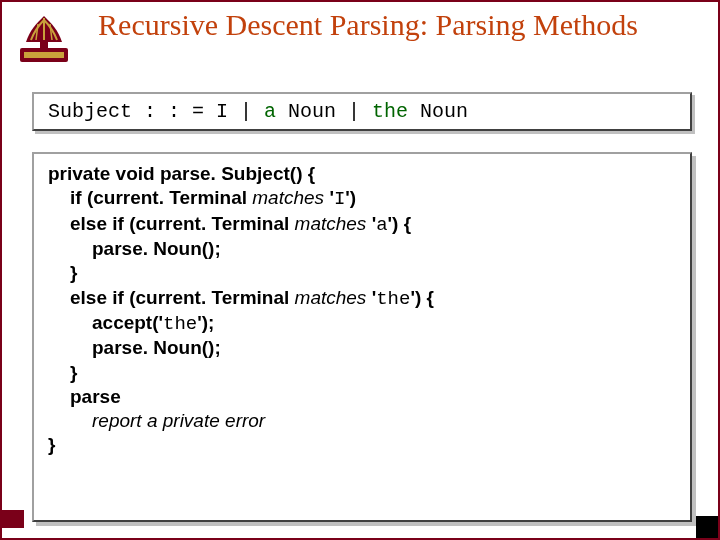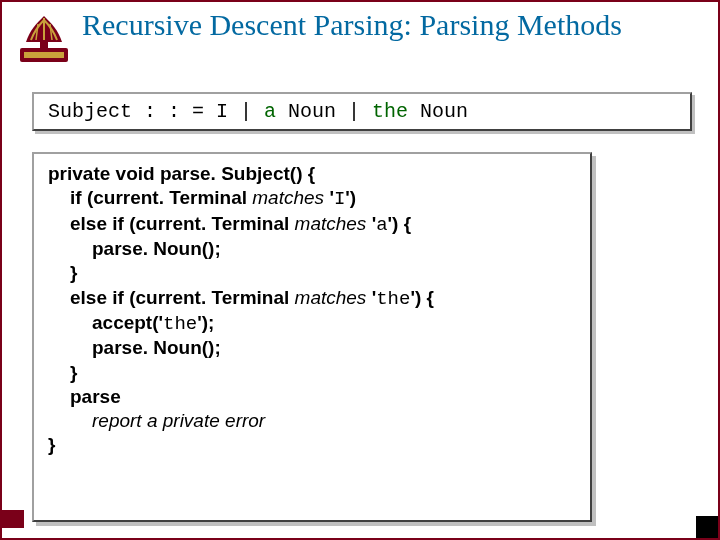--- a/index.html
+++ b/index.html
@@ -20,25 +20,25 @@
     border: 2px solid #7a0019;
   }
   .logo {
     position: absolute;
     top: 8px;
     left: 12px;
     width: 60px;
     height: 60px;
   }
   .title {
-    text-align: left;
+    text-align: right;
     font-size: 30px;
     font-weight: 400;
-    color: #0369a1;
-    margin: 6px 80px 6px 80px;
+    color: #c2410c;
+    margin: 6px 80px 6px 55px;
     line-height: 1.1;
   }
   .grammar-box {
     position: absolute;
     top: 90px;
     left: 30px;
     width: 660px;
     padding: 6px 14px;
     background: #fff;
     border-top: 2px solid #a0a0a0;
@@ -49,21 +49,21 @@
     font-family: "Courier New", Courier, monospace;
     font-size: 20px;
     color: #000;
     white-space: pre;
   }
   .grammar-box .kw { color: #006400; }
   .code-box {
     position: absolute;
     top: 150px;
     left: 30px;
-    width: 560px;
+    width: 660px;
     height: 370px;
     padding: 8px 14px;
     background: #fff;
     border-top: 2px solid #a0a0a0;
     border-left: 2px solid #a0a0a0;
     border-right: 2px solid #404040;
     border-bottom: 2px solid #404040;
     box-shadow: 4px 4px 0 #c0c0c0;
     font-family: Arial, Helvetica, sans-serif;
     font-size: 19px;

